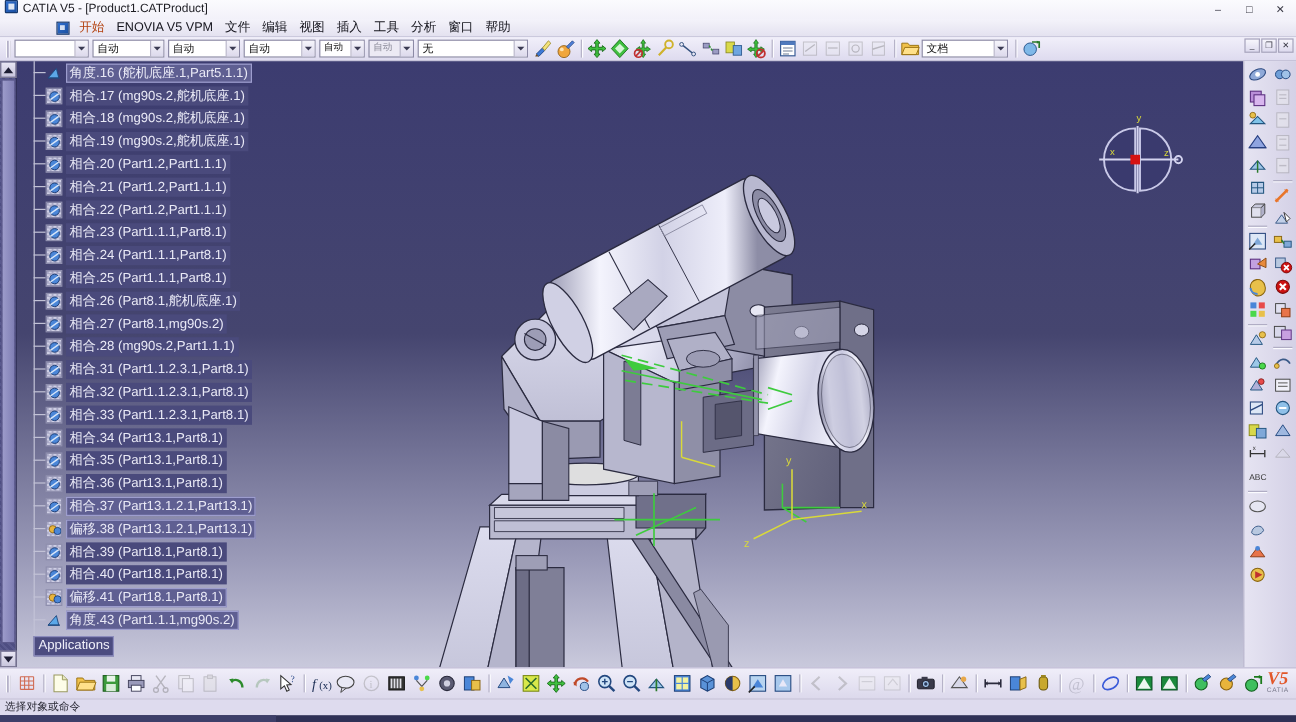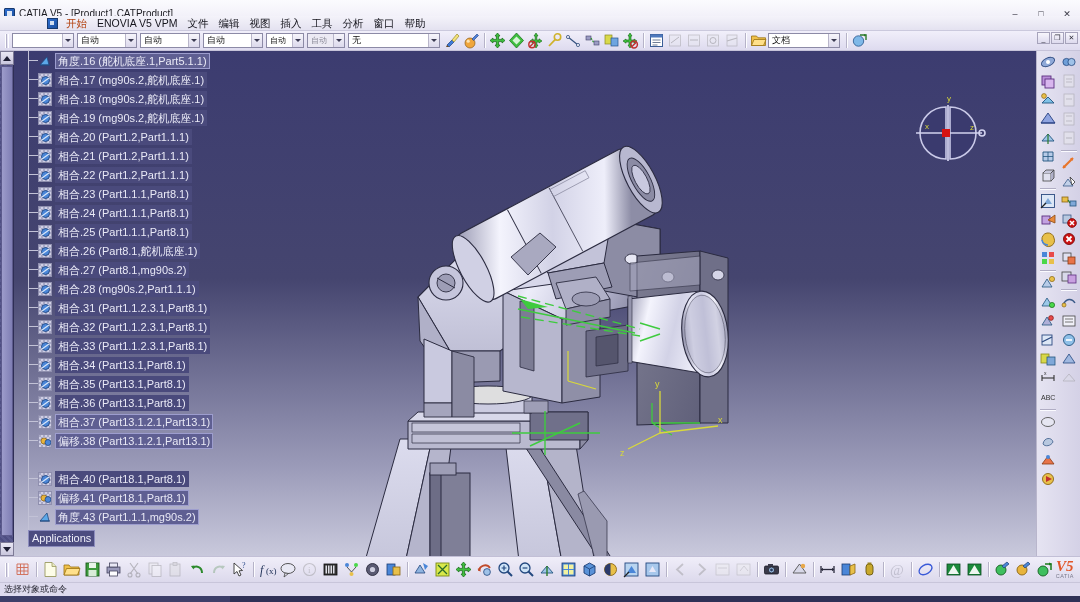--- a/index.html
+++ b/index.html
@@ -14,21 +14,21 @@
     width: 1080px; height: 602px;
     background: linear-gradient(#e8e7f2, #dcdaec);
     overflow: hidden;
   }
 
   
   .titlebar {
     position: absolute; left: 0; top: 0; width: 1080px; height: 28px;
     background: linear-gradient(#fbfbfe, #eceaf6);
     border-bottom: 1px solid #c9c6de;
-    display: flex; align-items: center;
+    display: flex; 
   }
   .app-icon {
     width: 11px; height: 11px; margin-left: 4px; margin-right: 4px;
     background: linear-gradient(135deg,#2f6fd0,#1a4fa0);
     border: 1px solid #16396f; border-radius: 1px; flex: none;
     position: relative;
   }
   .app-icon::after {
     content:""; position:absolute; left:2px; top:2px; width:5px; height:5px;
     background:#fff; opacity:.85;
@@ -65,21 +65,21 @@
     position: absolute; left: 0; top: 31px; width: 1080px; height: 20px;
     background: linear-gradient(#f1effa, #dedbef);
     border-bottom: 1px solid #c6c3d9;
     display: flex; align-items: center; padding-left: 2px;
   }
   .grip { width:4px; height:14px; margin:0 3px; flex:none;
     background: linear-gradient(90deg,#ffffff 0 1px,#b4b1c8 1px 2px,transparent 2px);
     background-size: 3px 100%; }
   .combo {
     height: 15px; border: 1px solid #8c8aa6; background: #fff;
-    display:flex; align-items:center; font-size:9px; color:#111; padding-left:3px;
+    display:flex; font-size:9px; color:#111; padding-left:3px;
     margin-right: 3px; flex:none; position: relative;
   }
   .combo .arrow {
     width: 11px; height: 13px; margin-left:auto; display:flex; align-items:center; justify-content:center;
     background: linear-gradient(#f6f5fb,#dcd9ec); border-left:1px solid #b9b6ca;
   }
   .combo .arrow::after {
     content:""; border-left:3px solid transparent; border-right:3px solid transparent;
     border-top:3px solid #3a3a52;
   }
@@ -820,20 +820,30 @@
       <span class="hline"></span>
       <span class="node-icon">
         <svg class="glyph" width="11" height="11" viewBox="0 0 11 11">
             <circle cx="4" cy="5" r="3" fill="#e8b43c" stroke="#8a6312" stroke-width=".7"></circle>
             <circle cx="8" cy="6.5" r="3" fill="#4a86d8" stroke="#1b3d74" stroke-width=".7"></circle>
           </svg>
       </span>
       <span class="node-label sel">偏移.38 (Part13.1.2.1,Part13.1)</span>
     </div>
 
+    <div class="tree-row" style="top:399px">
+      <span class="hline"></span>
+      <span class="node-icon">
+        <svg class="glyph" width="11" height="11" viewBox="0 0 11 11">
+            <circle cx="5.5" cy="5.5" r="4" fill="#4a86d8" stroke="#1b3d74" stroke-width=".8"></circle>
+            <path d="M2 8 L9 3" stroke="#d8e6f8" stroke-width="1.2"></path>
+          </svg>
+      </span>
+      <span class="node-label">相合.39 (Part18.1,Part8.1)</span>
+    </div>
 
     <div class="tree-row" style="top:418px">
       <span class="hline"></span>
       <span class="node-icon">
         <svg class="glyph" width="11" height="11" viewBox="0 0 11 11">
             <circle cx="5.5" cy="5.5" r="4" fill="#4a86d8" stroke="#1b3d74" stroke-width=".8"></circle>
             <path d="M2 8 L9 3" stroke="#d8e6f8" stroke-width="1.2"></path>
           </svg>
       </span>
       <span class="node-label">相合.40 (Part18.1,Part8.1)</span>

